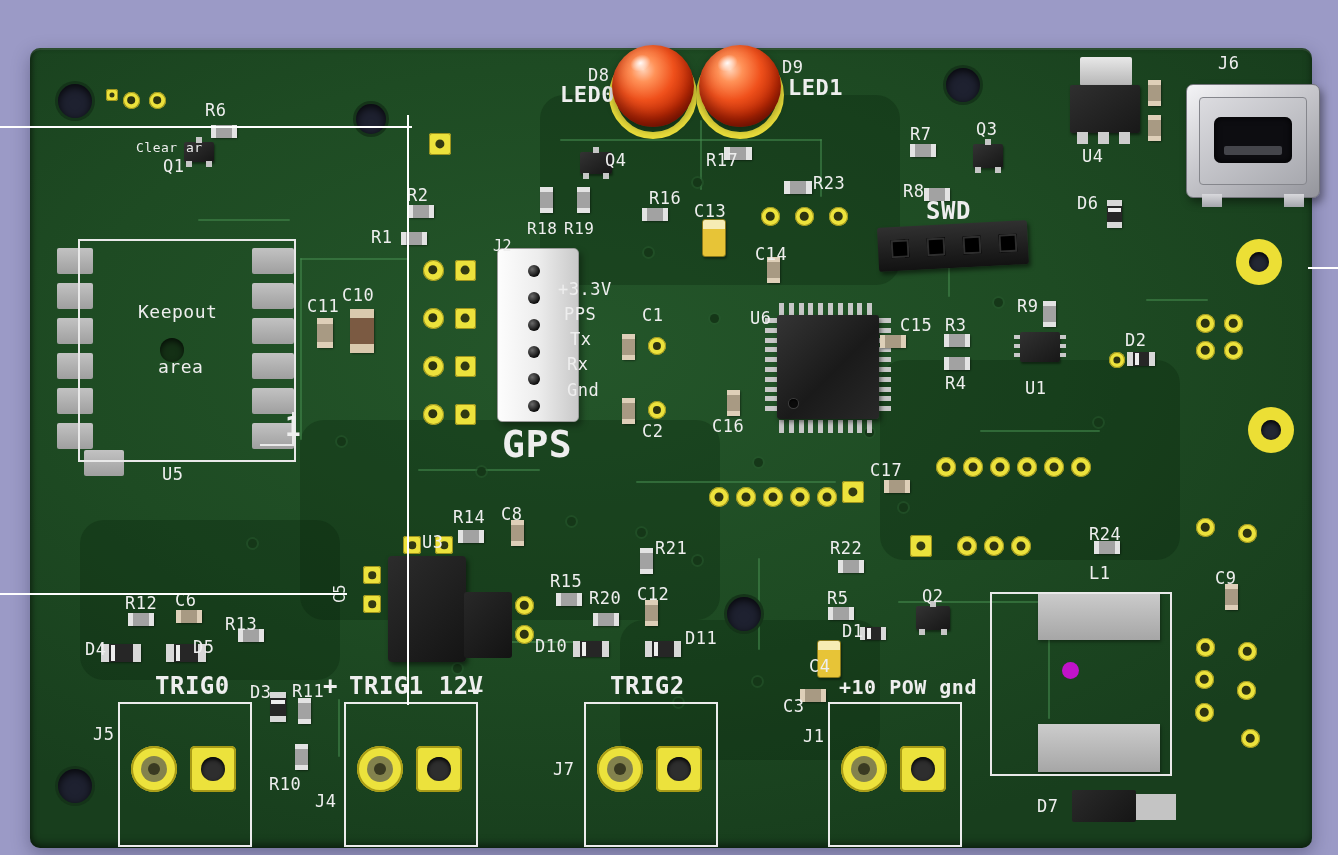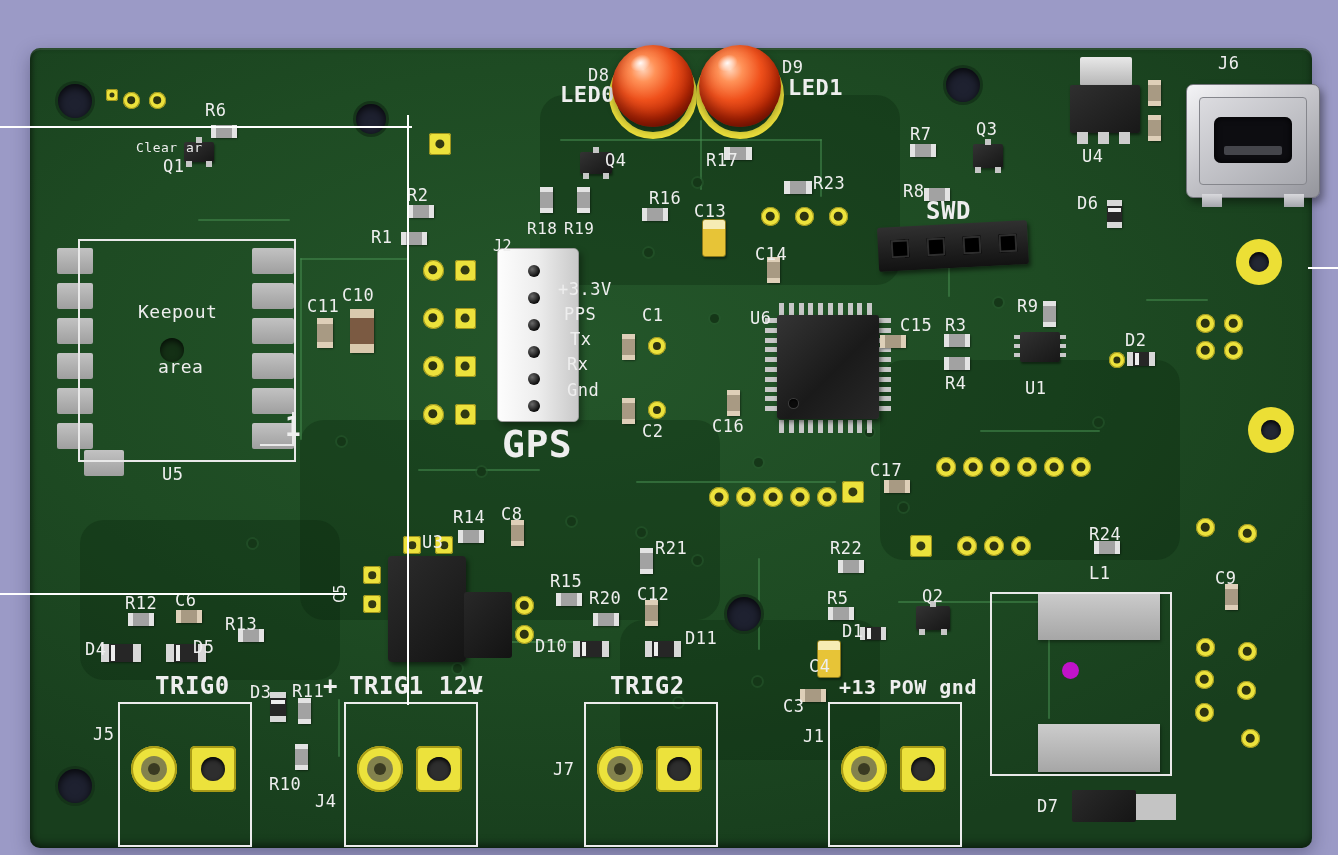--- a/index.html
+++ b/index.html
@@ -658,21 +658,21 @@
     <div style="position: absolute; z-index: 10; left: 269px; top: 776px; color: rgb(238, 238, 238); font: 17px / 1 &quot;DejaVu Sans Mono&quot;, monospace; white-space: pre; letter-spacing: 0.5px;">R10</div>
     <div style="position: absolute; z-index: 10; left: 315px; top: 793px; color: rgb(238, 238, 238); font: 17px / 1 &quot;DejaVu Sans Mono&quot;, monospace; white-space: pre; letter-spacing: 0.5px;">J4</div>
     <div style="position: absolute; z-index: 10; left: 610px; top: 674px; color: rgb(238, 238, 238); font: 600 24px / 1 &quot;DejaVu Sans Mono&quot;, monospace; white-space: pre; letter-spacing: 0.5px;">TRIG2</div>
     <div style="position: absolute; z-index: 10; left: 553px; top: 761px; color: rgb(238, 238, 238); font: 17px / 1 &quot;DejaVu Sans Mono&quot;, monospace; white-space: pre; letter-spacing: 0.5px;">J7</div>
     <div style="position: absolute; z-index: 10; left: 827px; top: 590px; color: rgb(238, 238, 238); font: 17px / 1 &quot;DejaVu Sans Mono&quot;, monospace; white-space: pre; letter-spacing: 0.5px;">R5</div>
     <div style="position: absolute; z-index: 10; left: 922px; top: 588px; color: rgb(238, 238, 238); font: 17px / 1 &quot;DejaVu Sans Mono&quot;, monospace; white-space: pre; letter-spacing: 0.5px;">Q2</div>
     <div style="position: absolute; z-index: 10; left: 842px; top: 623px; color: rgb(238, 238, 238); font: 17px / 1 &quot;DejaVu Sans Mono&quot;, monospace; white-space: pre; letter-spacing: 0.5px;">D1</div>
     <div style="position: absolute; z-index: 10; left: 809px; top: 658px; color: rgb(238, 238, 238); font: 17px / 1 &quot;DejaVu Sans Mono&quot;, monospace; white-space: pre; letter-spacing: 0.5px;">C4</div>
     <div style="position: absolute; z-index: 10; left: 783px; top: 698px; color: rgb(238, 238, 238); font: 17px / 1 &quot;DejaVu Sans Mono&quot;, monospace; white-space: pre; letter-spacing: 0.5px;">C3</div>
     <div style="position: absolute; z-index: 10; left: 803px; top: 728px; color: rgb(238, 238, 238); font: 17px / 1 &quot;DejaVu Sans Mono&quot;, monospace; white-space: pre; letter-spacing: 0.5px;">J1</div>
-    <div style="position: absolute; z-index: 10; left: 839px; top: 677px; color: rgb(238, 238, 238); font: 600 20px / 1 &quot;DejaVu Sans Mono&quot;, monospace; white-space: pre; letter-spacing: 0.5px;">+13 POW gnd</div>
+    <div style="position: absolute; z-index: 10; left: 839px; top: 677px; color: rgb(238, 238, 238); font: 600 20px / 1 &quot;DejaVu Sans Mono&quot;, monospace; white-space: pre; letter-spacing: 0.5px;">+10 POW gnd</div>
     <div style="position: absolute; z-index: 10; left: 1089px; top: 565px; color: rgb(238, 238, 238); font: 17px / 1 &quot;DejaVu Sans Mono&quot;, monospace; white-space: pre; letter-spacing: 0.5px;">L1</div>
     <div style="position: absolute; z-index: 10; left: 1037px; top: 798px; color: rgb(238, 238, 238); font: 17px / 1 &quot;DejaVu Sans Mono&quot;, monospace; white-space: pre; letter-spacing: 0.5px;">D7</div>
     <div style="position: absolute; z-index: 7; left: 609px; top: 51px; width: 88px; height: 88px; border-radius: 50%; border: 7px solid rgb(232, 220, 58); box-sizing: border-box;"></div>
     <div style="position: absolute; z-index: 11; left: 612px; top: 45px; width: 82px; height: 82px; border-radius: 50%; background: radial-gradient(circle at 38% 30%, rgb(255, 211, 184) 0%, rgb(255, 146, 88) 16%, rgb(240, 81, 28) 40%, rgb(194, 44, 5) 65%, rgb(132, 26, 2) 88%, rgb(100, 19, 1) 100%); box-shadow: rgba(60, 0, 0, 0.55) 0px -8px 16px inset, rgba(0, 0, 0, 0.35) 0px 3px 8px;">
       <div style="position: absolute; left: 22%; top: 12%; width: 26%; height: 20%; border-radius: 50%; background: radial-gradient(closest-side, rgba(255, 255, 255, 0.95), rgba(255, 255, 255, 0)); transform: rotate(-25deg);"></div>
     </div>
     <div style="position: absolute; z-index: 7; left: 696px; top: 51px; width: 88px; height: 88px; border-radius: 50%; border: 7px solid rgb(232, 220, 58); box-sizing: border-box;"></div>
     <div style="position: absolute; z-index: 11; left: 699px; top: 45px; width: 82px; height: 82px; border-radius: 50%; background: radial-gradient(circle at 38% 30%, rgb(255, 211, 184) 0%, rgb(255, 146, 88) 16%, rgb(240, 81, 28) 40%, rgb(194, 44, 5) 65%, rgb(132, 26, 2) 88%, rgb(100, 19, 1) 100%); box-shadow: rgba(60, 0, 0, 0.55) 0px -8px 16px inset, rgba(0, 0, 0, 0.35) 0px 3px 8px;">
       <div style="position: absolute; left: 22%; top: 12%; width: 26%; height: 20%; border-radius: 50%; background: radial-gradient(closest-side, rgba(255, 255, 255, 0.95), rgba(255, 255, 255, 0)); transform: rotate(-25deg);"></div>
     </div>

